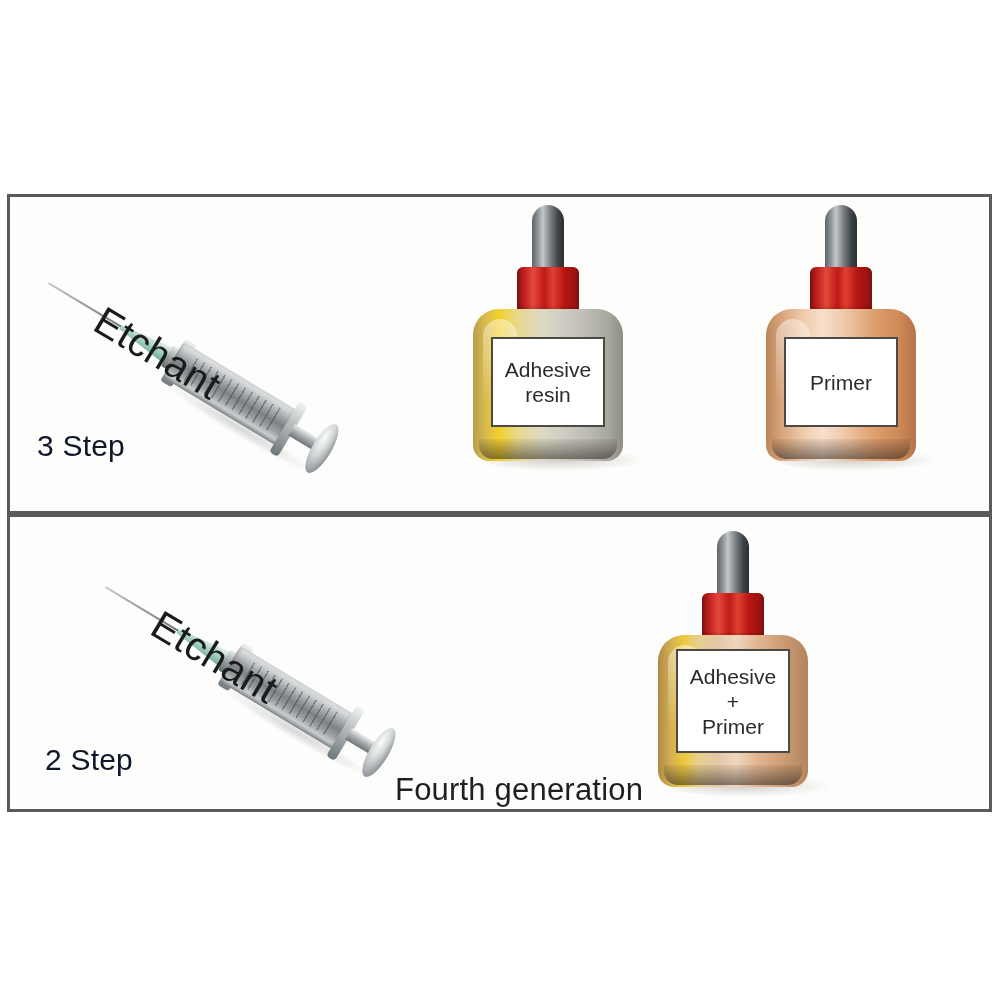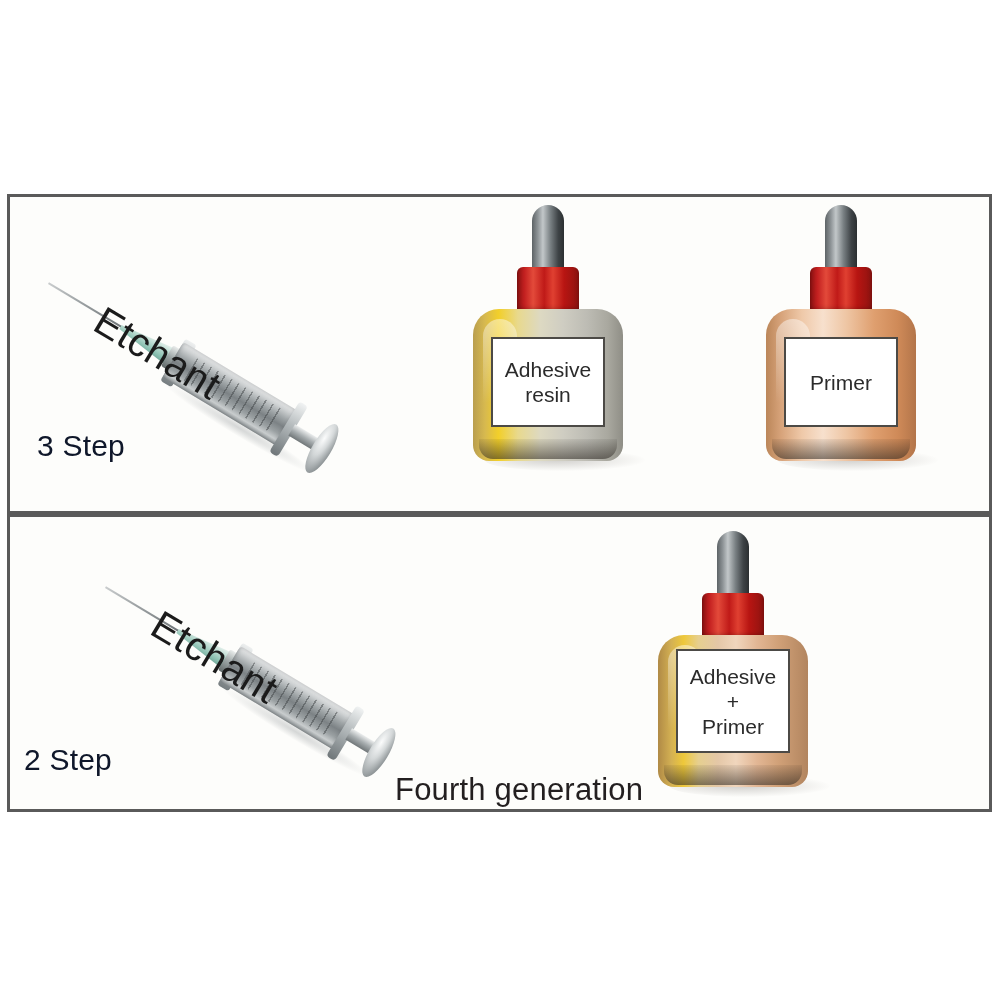--- a/index.html
+++ b/index.html
@@ -343,18 +343,18 @@
         <div class="bot-gloss"></div>
         <div class="bot-base"></div>
       </div>
       <div class="bot-label" style="top:118px; height:104px;">
         <span>Adhesive</span>
         <span>+</span>
         <span>Primer</span>
       </div>
     </div>
 
-    <div class="step-label" style="left:14px; top:226px;text-align:right;">2 Step</div>
+    <div class="step-label" style="left:35px; top:226px;text-align:right;">2 Step</div>
 
     <div class="gen-label" style="left:385px; top:255px;">Fourth generation</div>
   </div>
 
 </div>
 
 </body></html>

